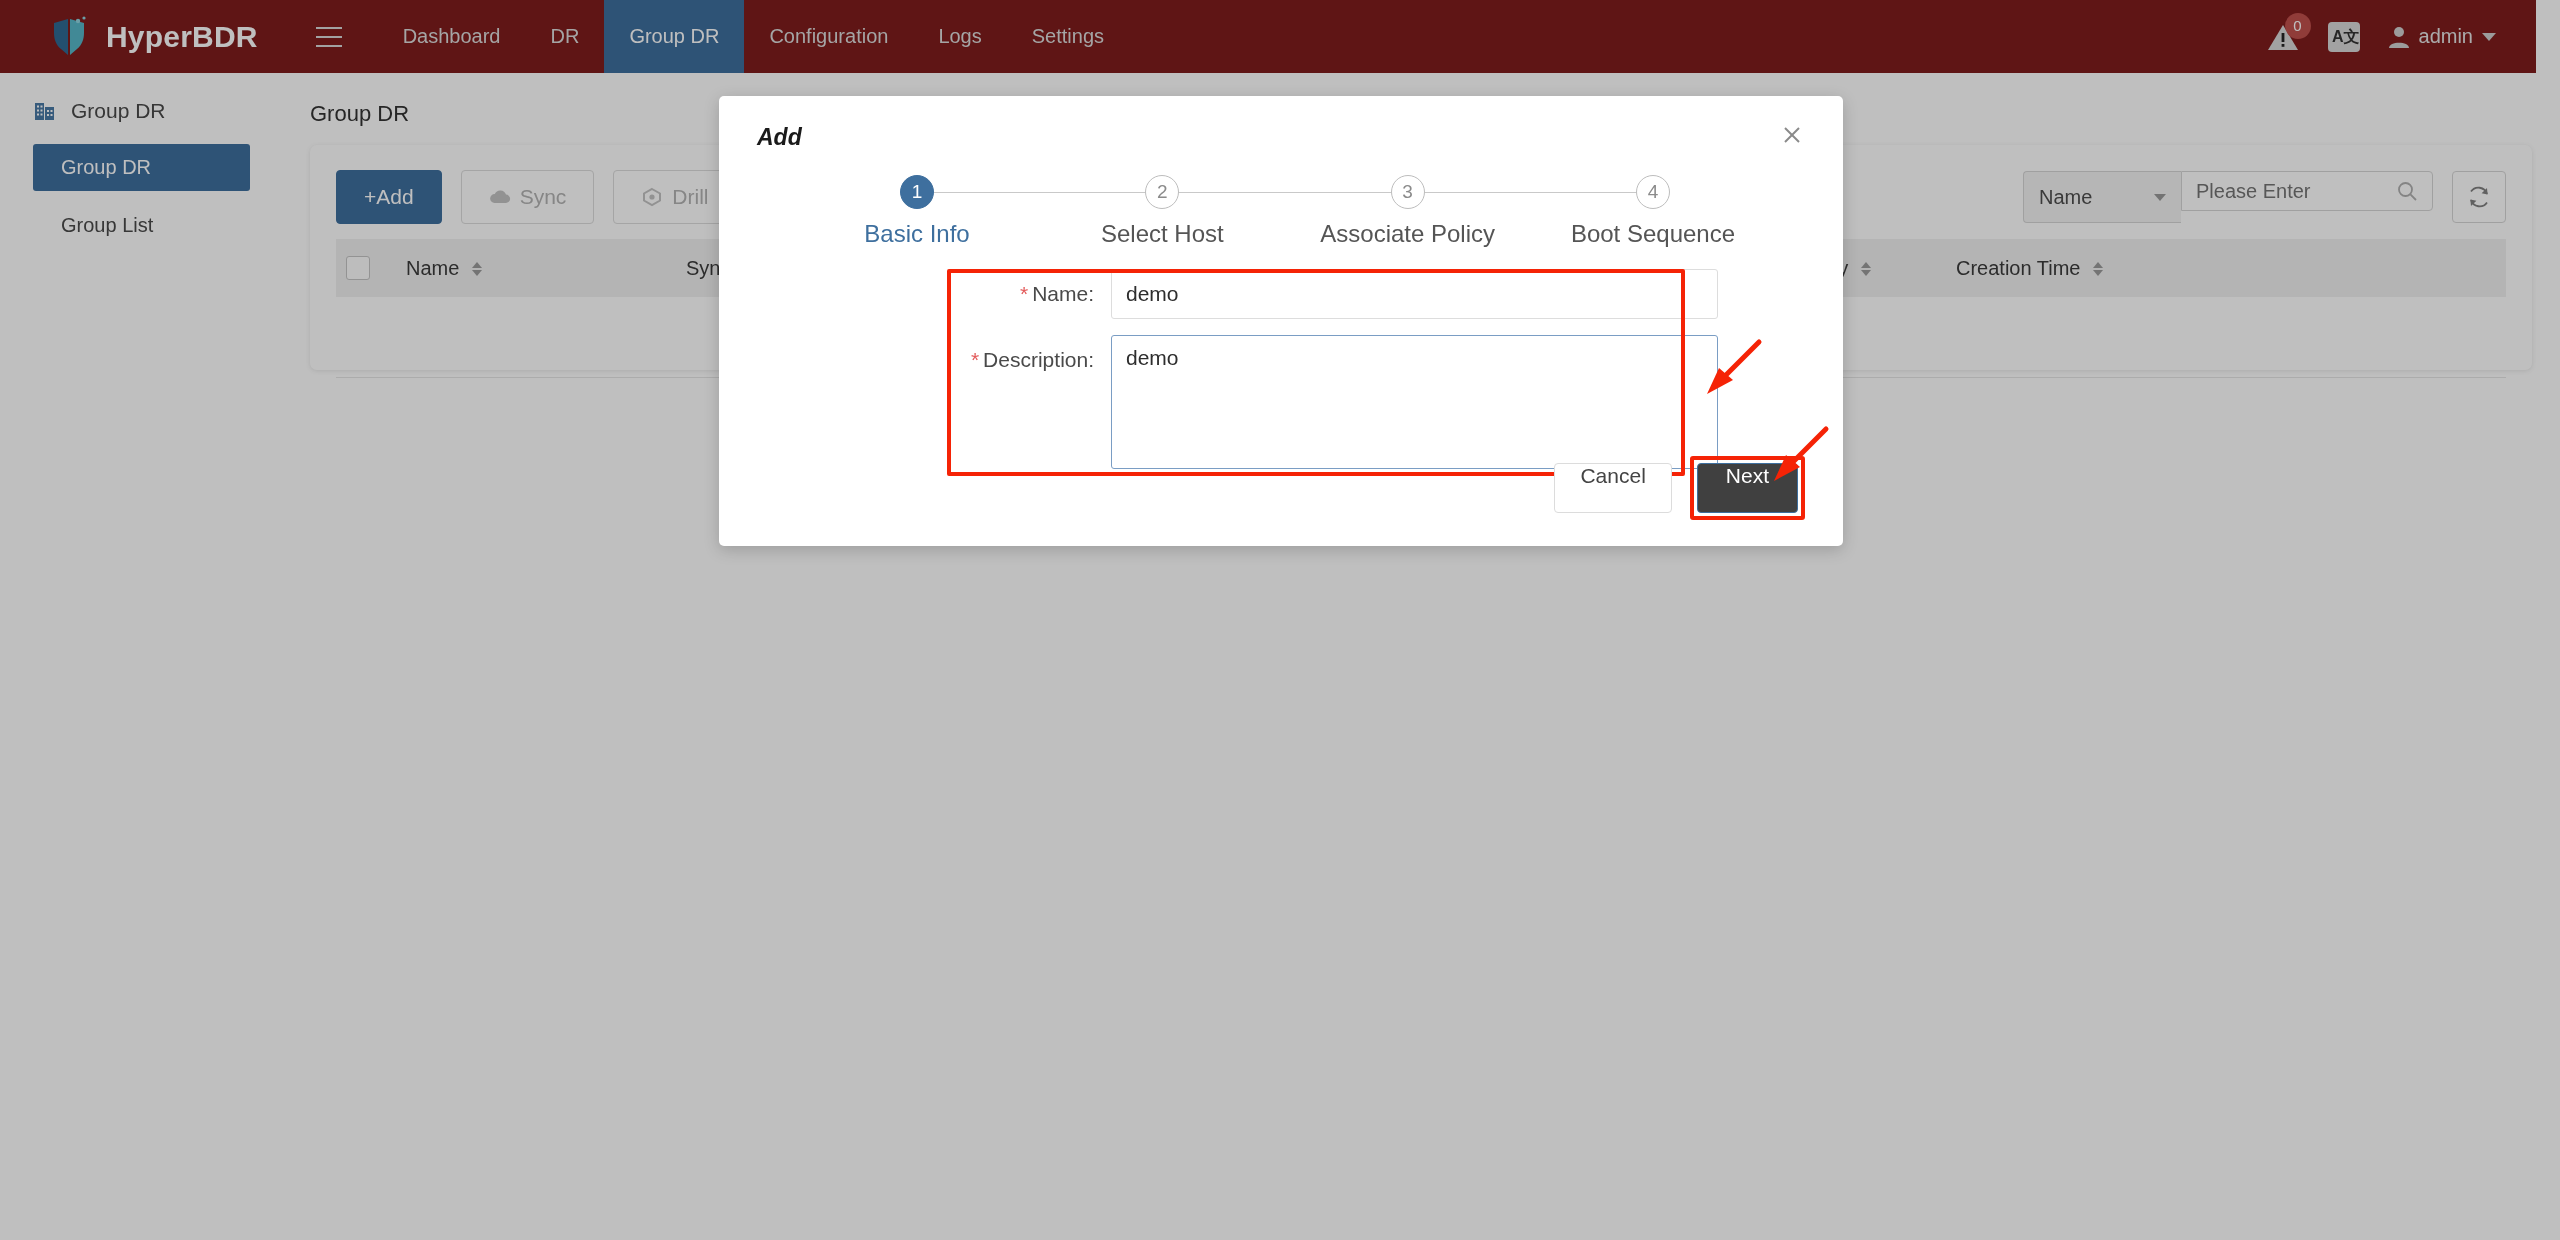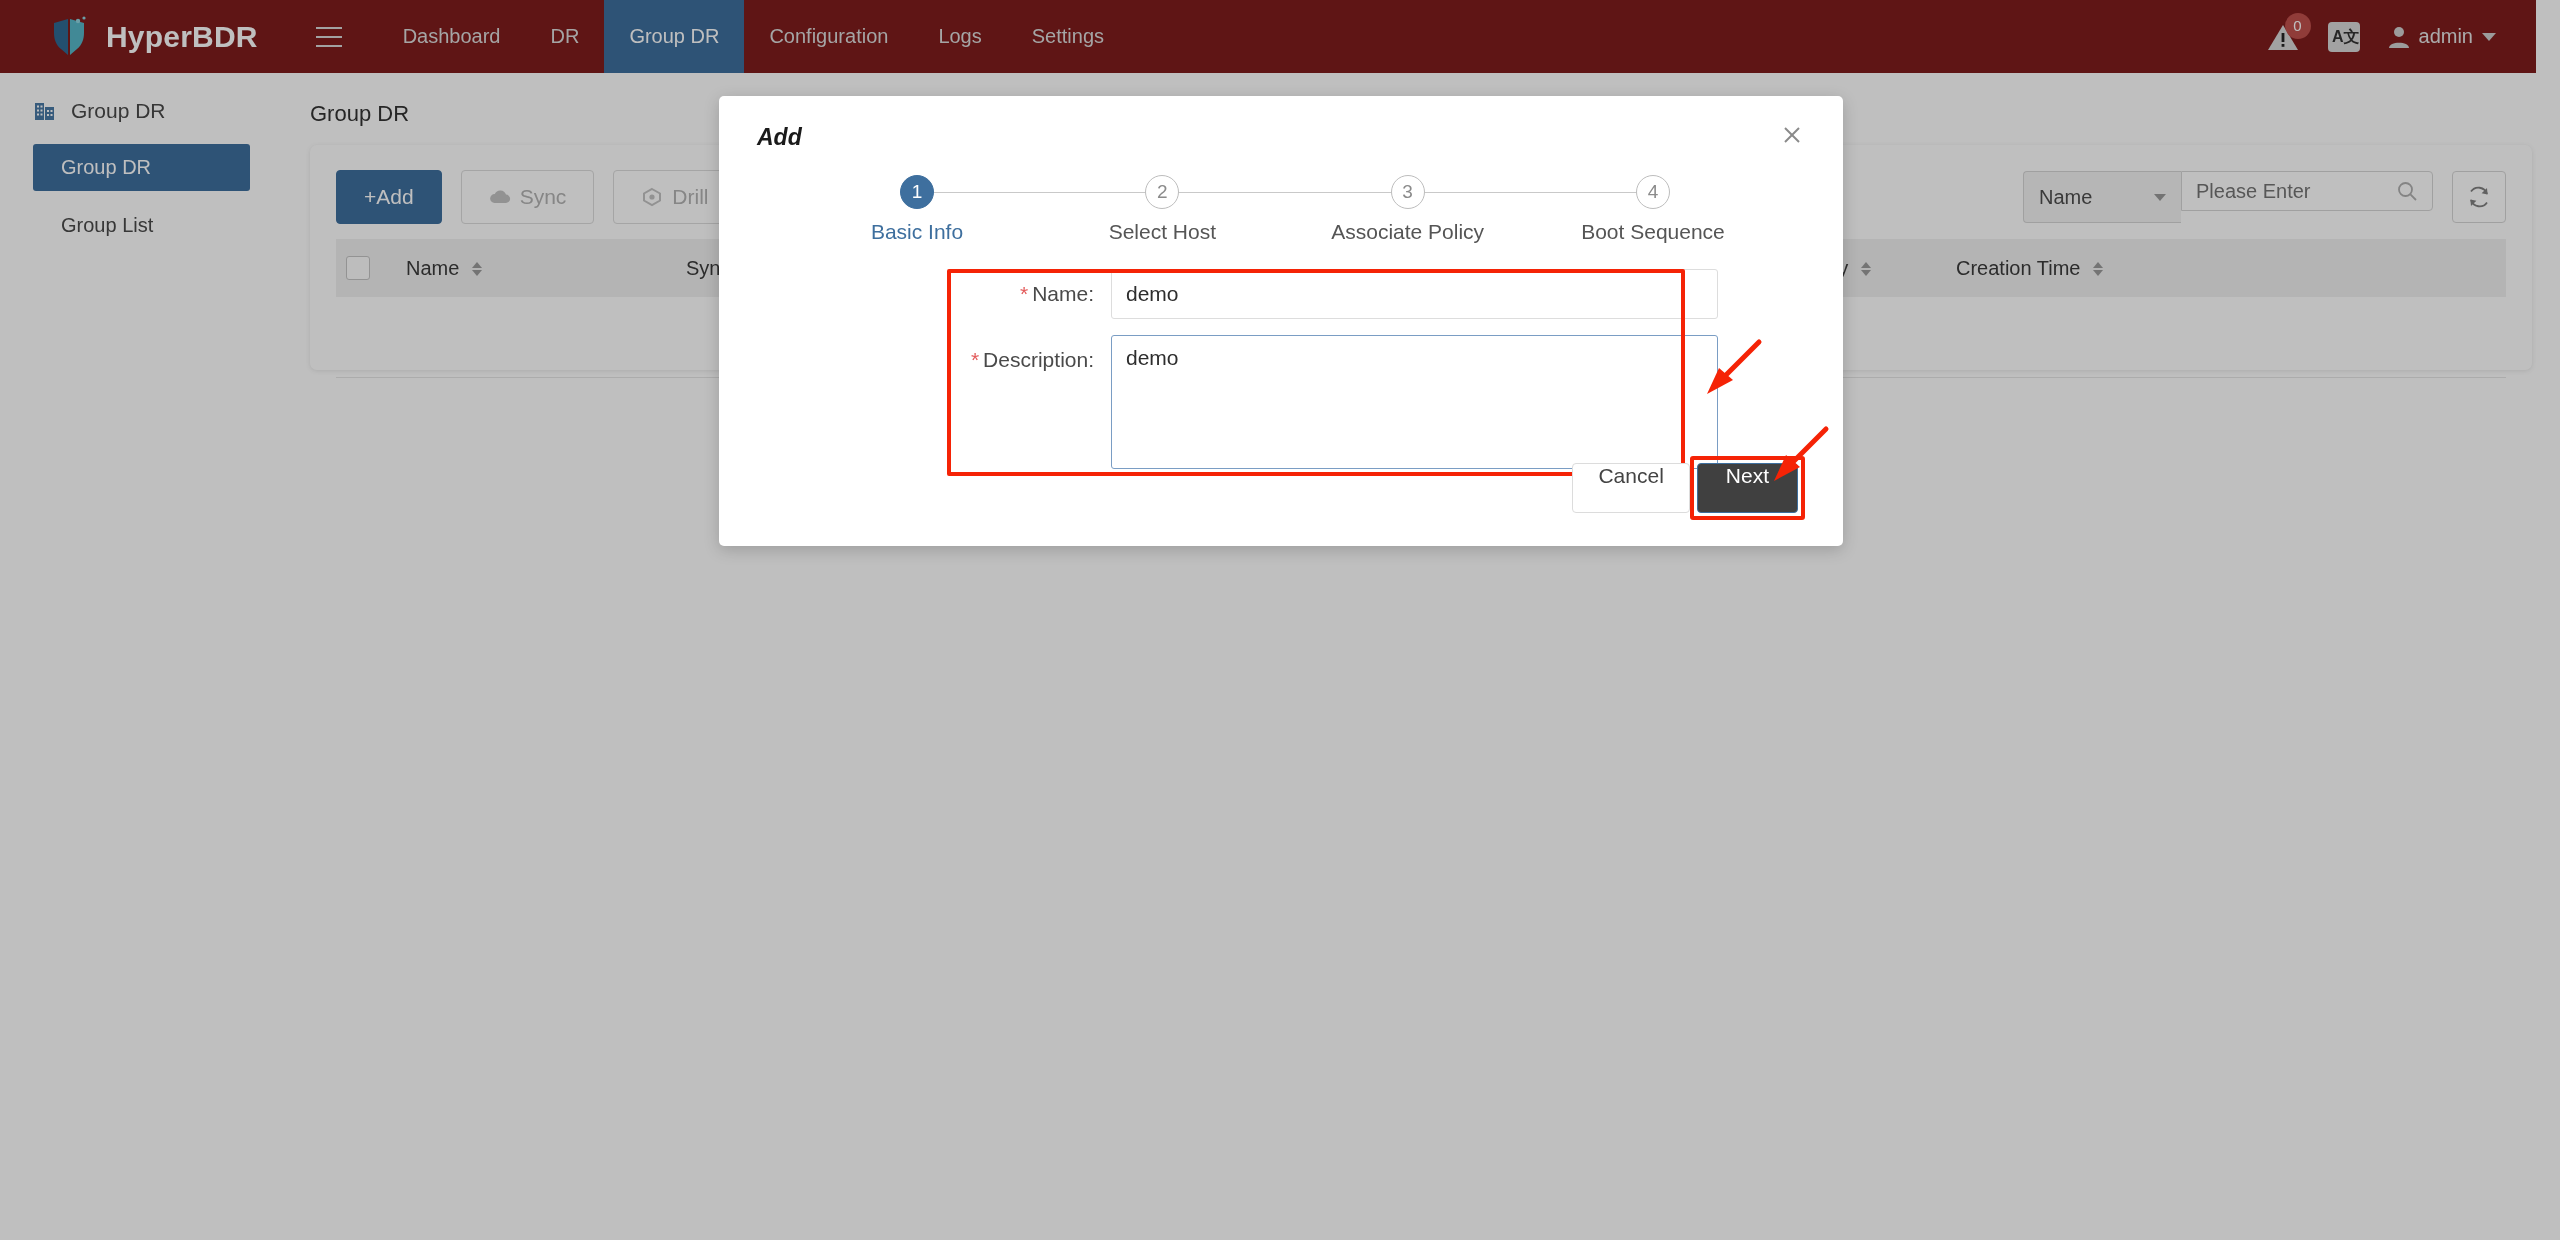--- a/index.html
+++ b/index.html
@@ -192,21 +192,21 @@
     height: 78px;
   }
   .steps-row { display: flex; align-items: flex-start; justify-content: space-between; position: relative; }
   .step { display: flex; flex-direction: column; align-items: center; width: 180px; position: relative; z-index: 2;}
   .step-circle {
     width: 34px; height: 34px; border-radius: 50%;
     display: flex; align-items: center; justify-content: center;
     font-size: 19px; background: #ffffff; border: 1px solid #bdbdbd; color: #8b8b8b;
   }
   .step.active .step-circle { background: #3e6f9e; border-color: #3e6f9e; color: #ffffff; }
-  .step-label { margin-top: 11px; font-size: 21px; color: #555; white-space: nowrap; }
+  .step-label { margin-top: 11px; font-size: 24px; color: #555; white-space: nowrap; }
   .step.active .step-label { color: #3e6f9e; }
   .step-line {
     position: absolute; top: 17px; height: 1px; background: #c9c9c9; z-index: 1;
   }
 
   
   .form-area { position: relative; margin-top: 16px; }
   .red-box {
     position: absolute;
     left: 228px; top: 0px;
@@ -233,21 +233,21 @@
     border: 1px solid #7a9dc4; border-radius: 3px;
     font-size: 21px; color: #2e2e2e; padding: 9px 14px;
     font-family: "Liberation Sans", sans-serif;
     outline: none; resize: none; background: #fff;
     line-height: 1.25;
   }
   .row-gap { height: 16px; }
 
   .modal-footer {
     position: absolute; right: 38px; bottom: 26px;
-    display: flex; align-items: center;  justify-content: flex-end;
+    display: flex; align-items: center; gap: 18px; justify-content: flex-end;
   }
   .btn-cancel {
     height: 50px; padding: 0 25px; font-size: 21px;
     background: #fff; border: 1px solid #dcdcdc; border-radius: 4px;
     color: #444; cursor: pointer;
   }
   .next-wrap { position: relative; padding: 7px; }
   .next-ring {
     position: absolute; inset: 0;
     border: 4px solid #f52306; border-radius: 3px; pointer-events: none;

